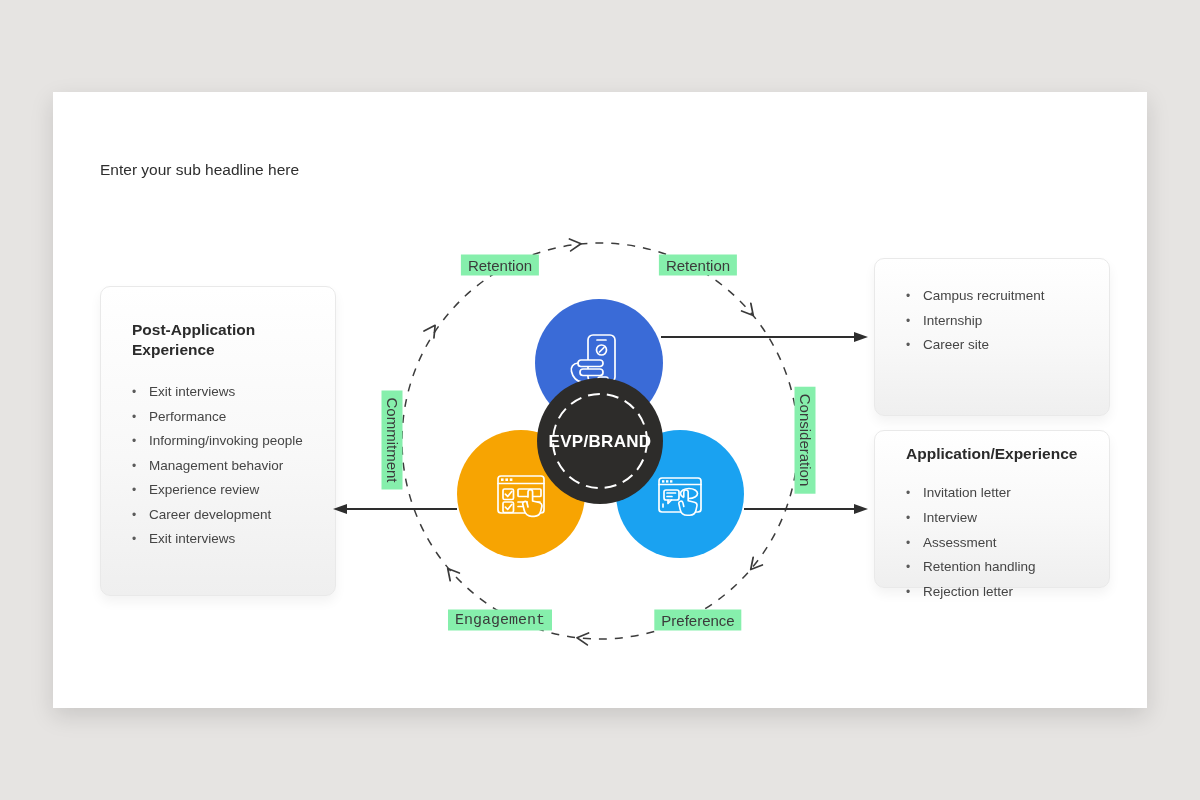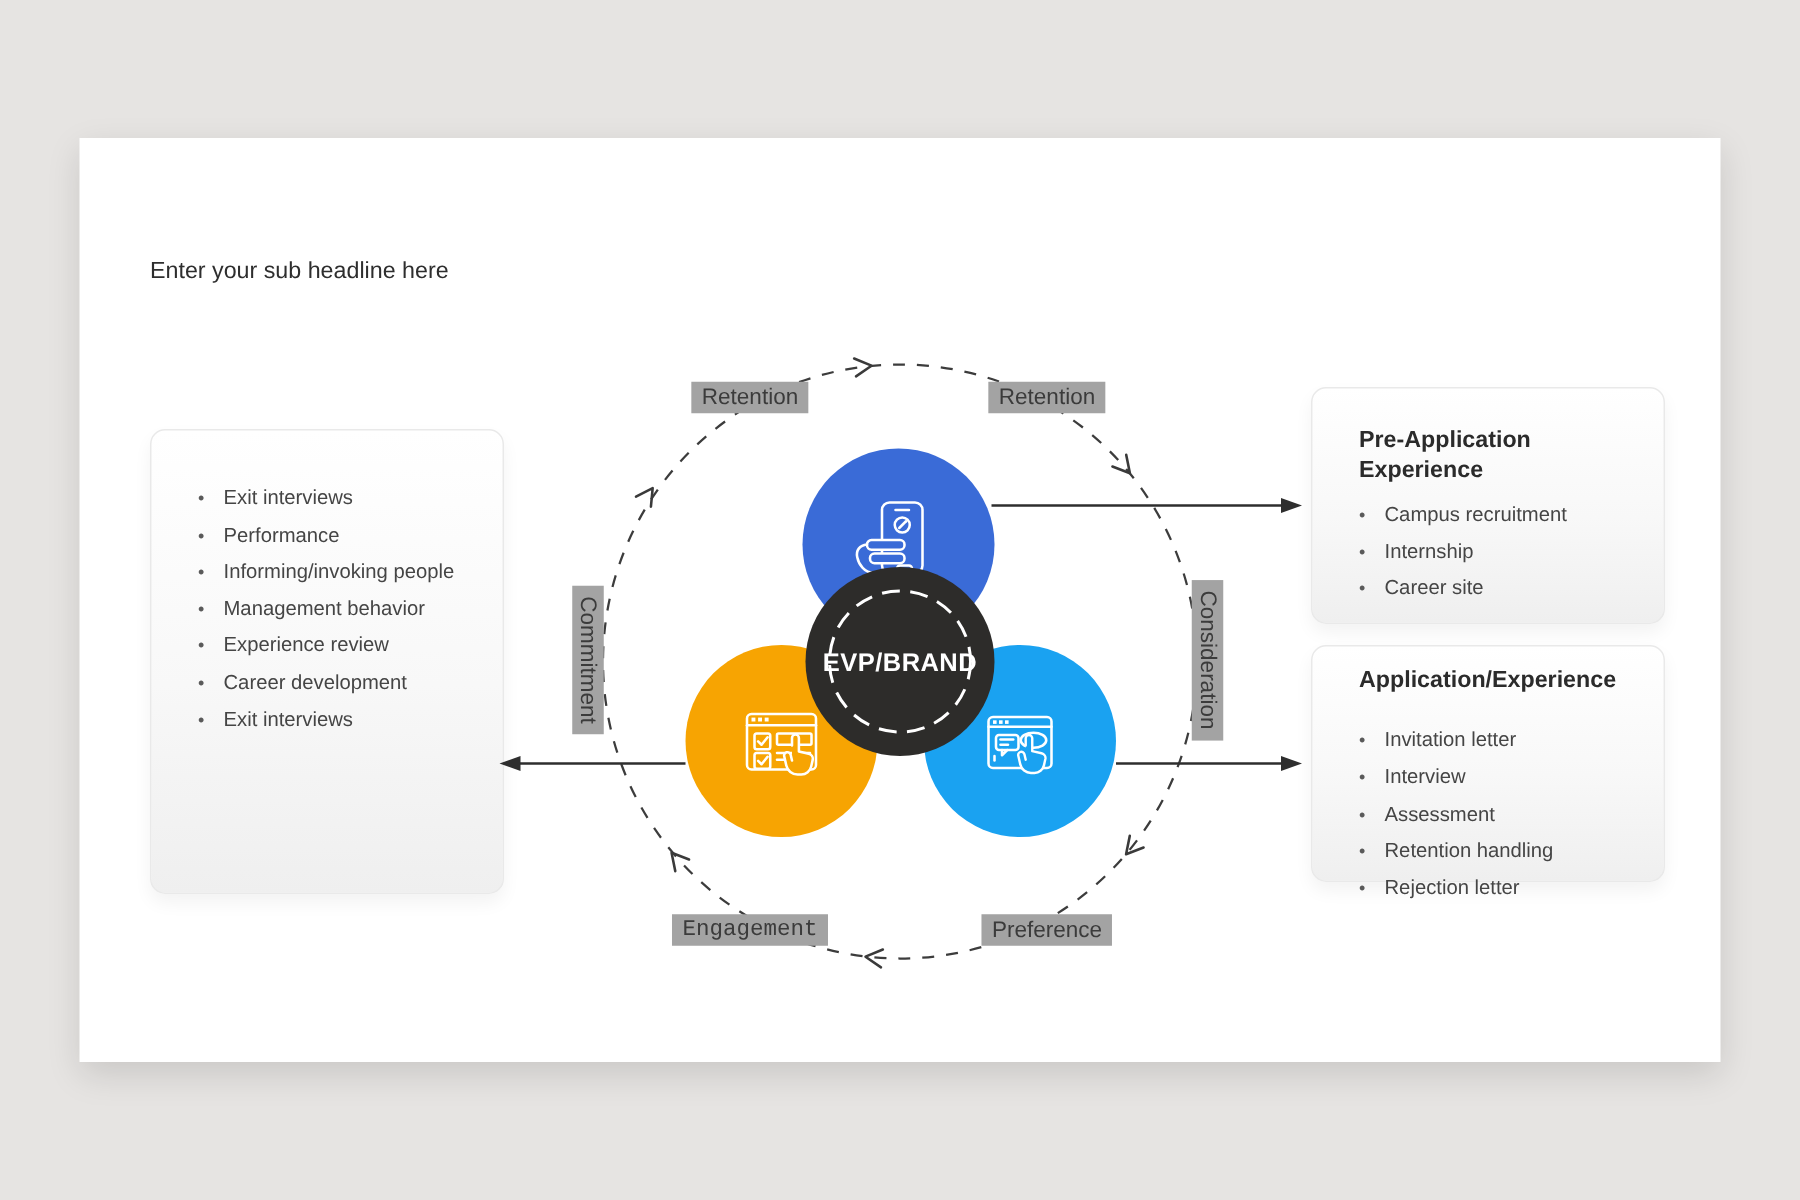--- a/index.html
+++ b/index.html
@@ -11,21 +11,21 @@
   }
   .slide{
     position:absolute;left:53px;top:92px;width:1094px;height:616px;
     background:#ffffff;box-shadow:0 8px 22px rgba(0,0,0,.13);
   }
   .title{
     position:absolute;left:47px;top:116px;
     font-size:39px;font-weight:500;color:#1b1b1b;letter-spacing:.2px;line-height:1.1;
   }
   .subtitle{
-    position:absolute;left:47px;top:80px;
+    position:absolute;left:47px;top:69px;
     font-size:15.5px;color:#2e2e2e;
   }
   .card{
     position:absolute;width:236px;box-sizing:border-box;
     background:linear-gradient(180deg,#ffffff 0%,#f8f8f8 55%,#efefef 100%);
     border:1px solid #e9e9e9;border-radius:10px;
     box-shadow:0 6px 12px rgba(0,0,0,.05);
     padding-left:31px;padding-right:20px;
   }
   .card-post{left:47px;top:194px;height:310px;padding-top:33px;}
@@ -36,35 +36,36 @@
   }
   .card-post .card-title{margin-bottom:19px;}
   .card-pre .card-title{margin-bottom:6px;}
   .card-app .card-title{margin-bottom:17px;}
   .bullet-item{display:flex;align-items:flex-start;line-height:24.6px;}
   .dot{width:17px;flex:0 0 17px;font-size:12px;color:#5a5a5a;}
   .bullet-text{font-size:13.5px;color:#454545;}
   .diagram-svg{position:absolute;left:0;top:0;}
   .cycle-label{
     position:absolute;transform:translate(-50%,-50%);
-    font-size:15px;color:#3b3b3b;background:#a3a3a3;padding:2px 7px;
+    font-size:15px;color:#3b3b3b;background:#86efac;padding:2px 7px;
     white-space:nowrap;
   }
   .cycle-label.vertical{
     writing-mode:vertical-rl;padding:7px 2px;
   }
 </style>
 </head>
 <body>
 
 <div class="slide">
 
   <div class="subtitle">Enter your sub headline here</div>
 
   <div class="card card-post">
+    <div class="card-title">Post-Application Experience</div>
     <div>
         <div class="bullet-item">
           <span class="dot">•</span>
           <span class="bullet-text">Exit interviews</span>
         </div>
         <div class="bullet-item">
           <span class="dot">•</span>
           <span class="bullet-text">Performance</span>
         </div>
         <div class="bullet-item">
@@ -84,21 +85,20 @@
           <span class="bullet-text">Career development</span>
         </div>
         <div class="bullet-item">
           <span class="dot">•</span>
           <span class="bullet-text">Exit interviews</span>
         </div>
       </div>
   </div>
 
   <div class="card card-pre">
-    <div class="card-title">Pre-Application Experience</div>
     <div>
         <div class="bullet-item">
           <span class="dot">•</span>
           <span class="bullet-text">Campus recruitment</span>
         </div>
         <div class="bullet-item">
           <span class="dot">•</span>
           <span class="bullet-text">Internship</span>
         </div>
         <div class="bullet-item">

